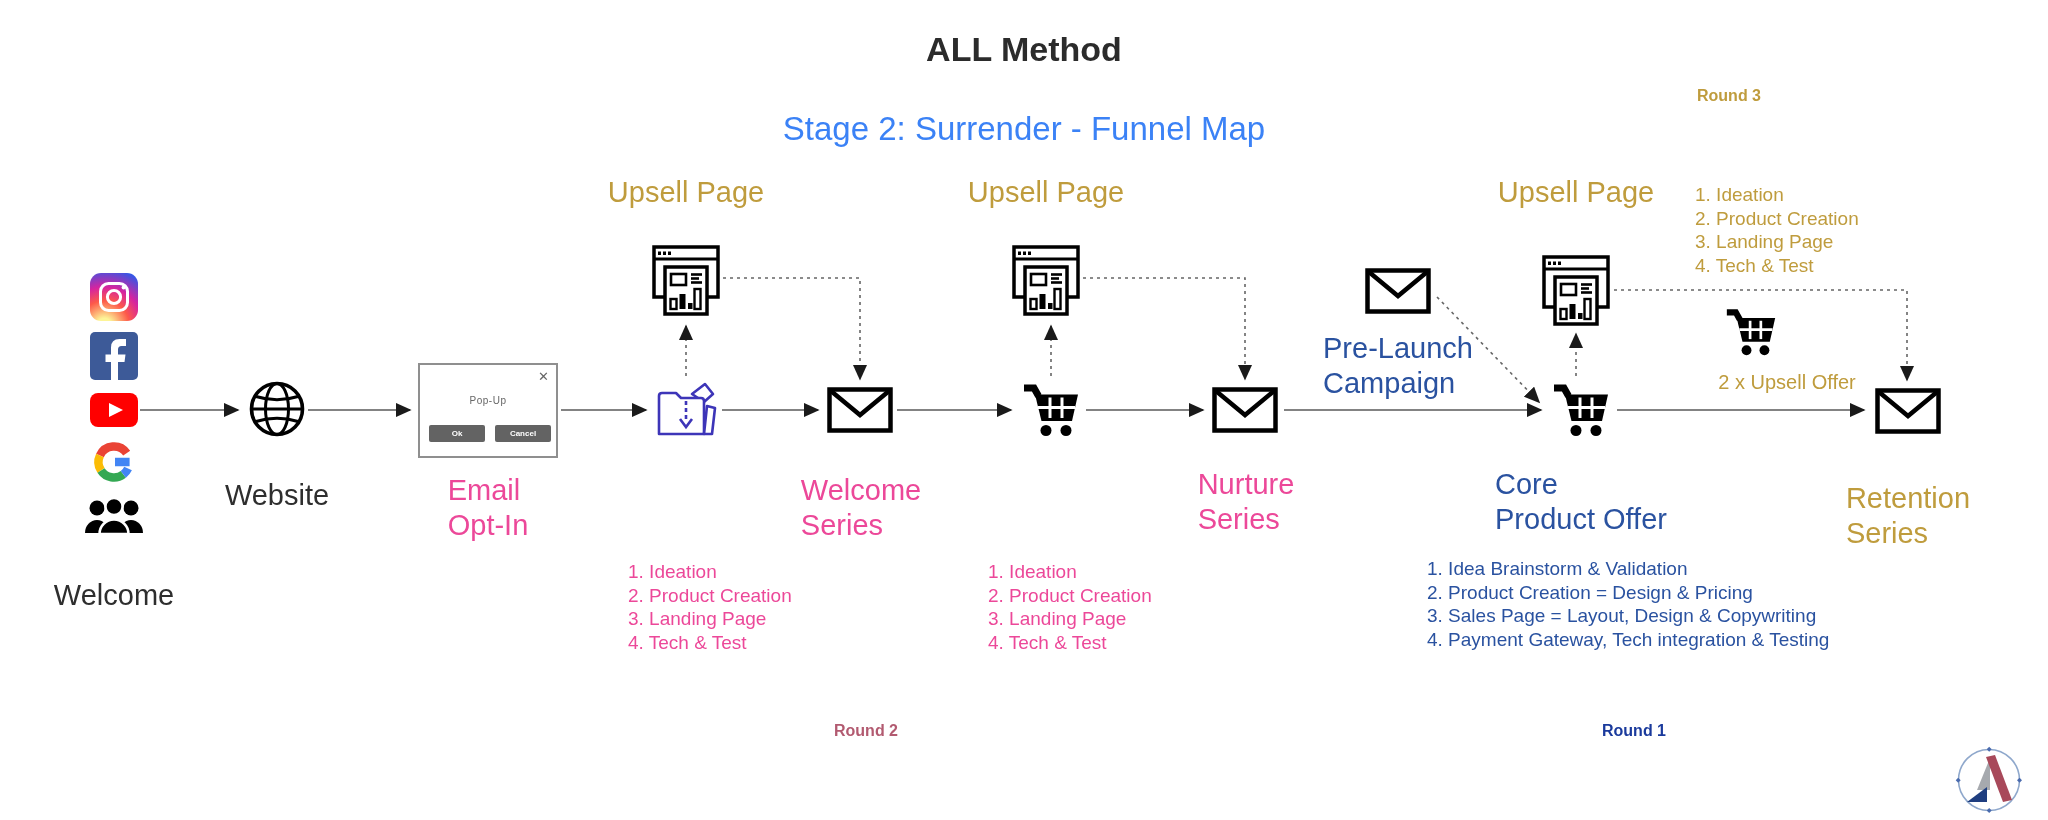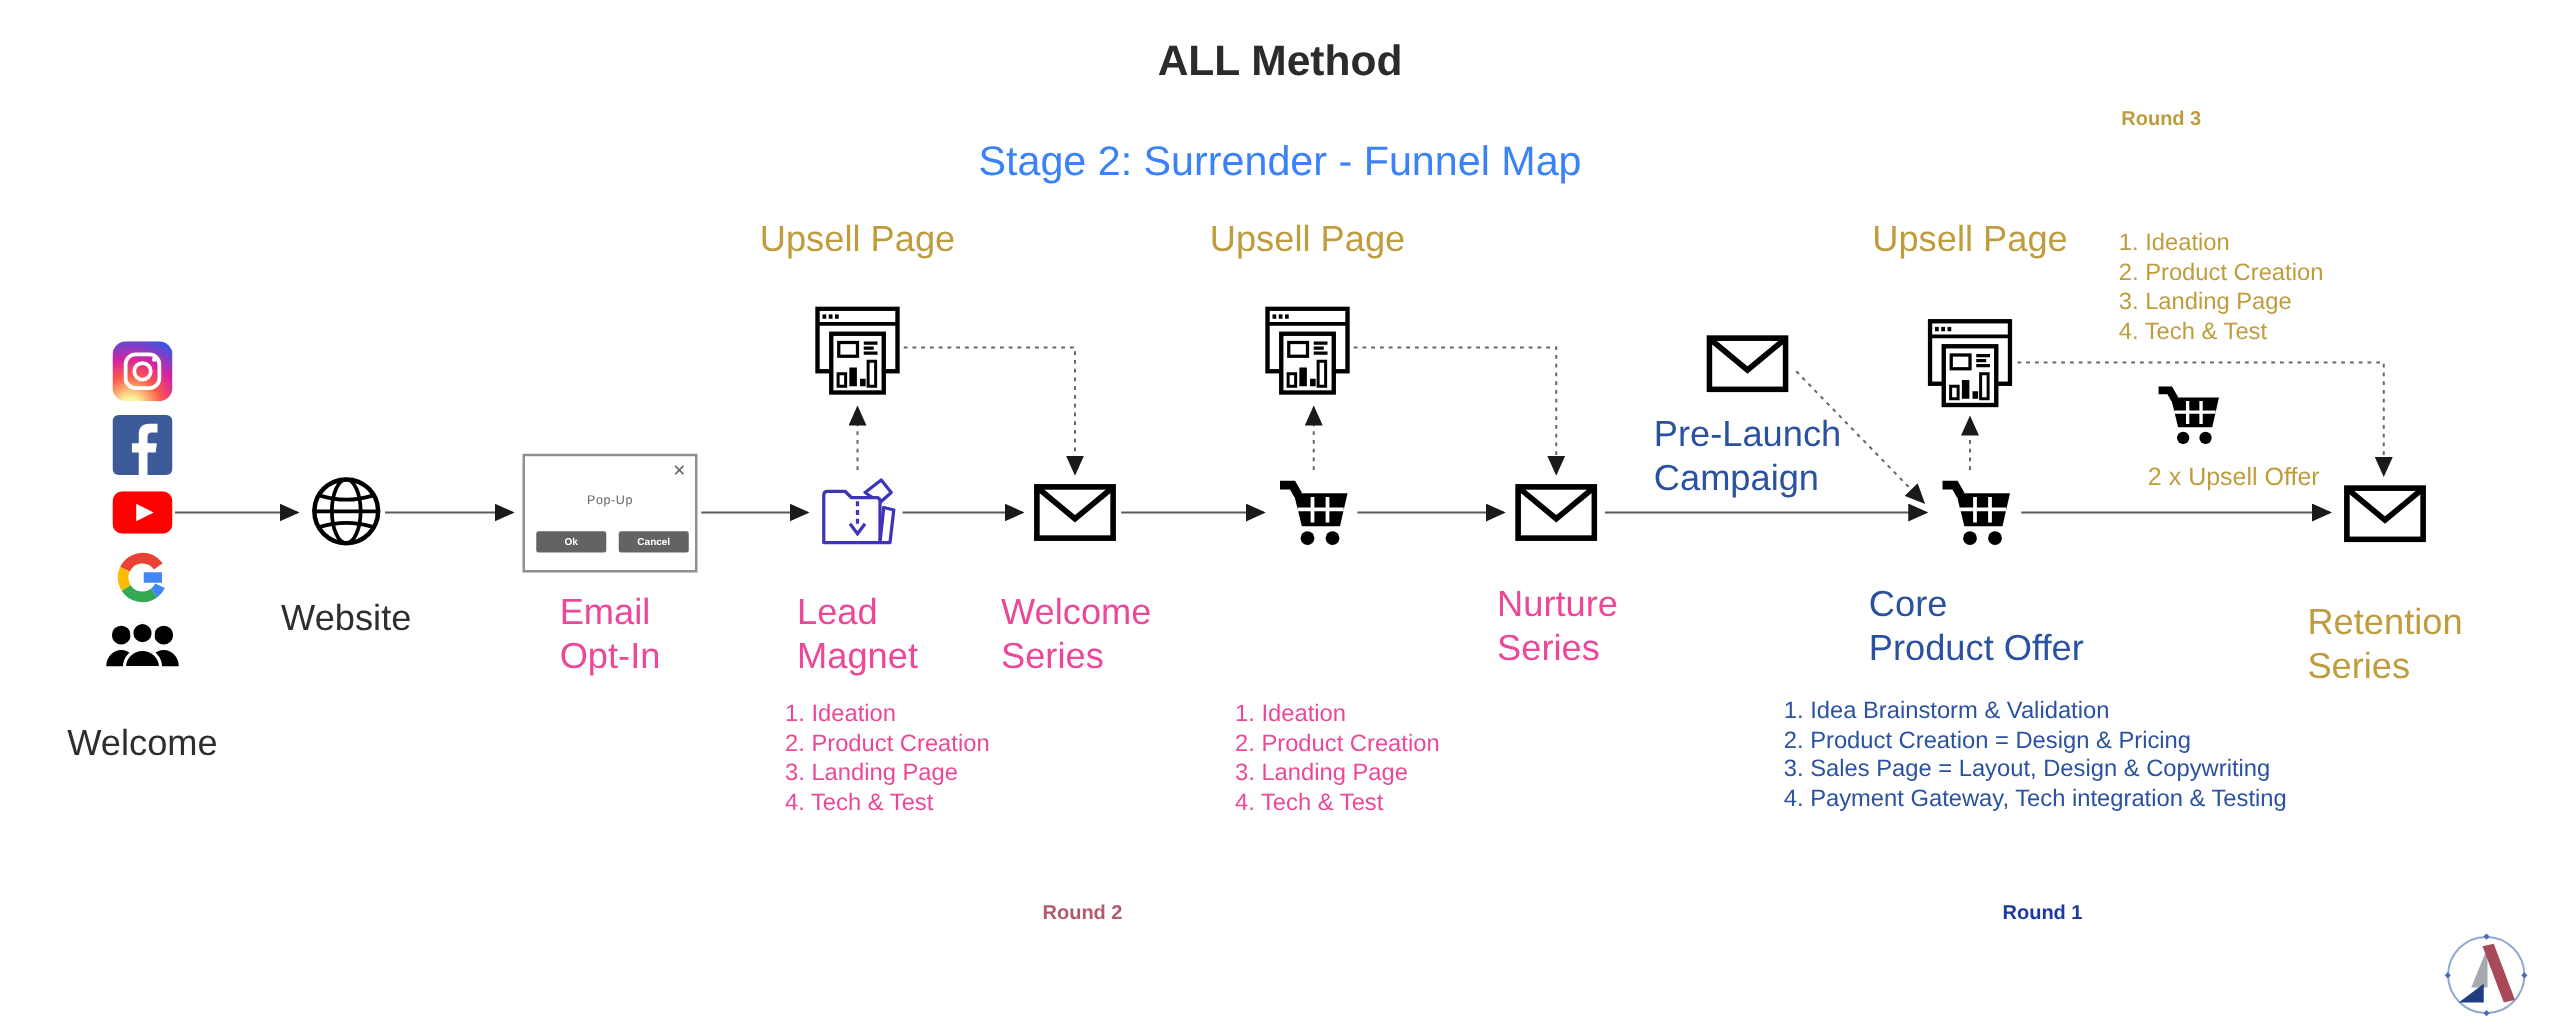--- a/index.html
+++ b/index.html
@@ -165,24 +165,20 @@
         <path d="M37,13 L50,3 L58,13 L49,21 z"></path>
         <path d="M4,53 V15 q0,-3 3,-3 h14 l5,5 h20 q3,0 3,3 v33 z"></path>
         <path d="M57,53 l3,-26 -8,-2 -3,28 z"></path>
       </g>
       <g stroke="#3D35B8" fill="none">
         <line x1="31" y1="20" x2="31" y2="40" stroke-width="2.6" stroke-dasharray="4 3"></line>
         <path d="M25,38 L31,46 L37,38" stroke-width="2.6"></path>
       </g>
     </svg>
   </div>
-  <div class="abs ctr node-label rose" style="left:686px;top:473px;">
-    <div>Lead</div>
-      <div>Magnet</div>
-  </div>
   <div class="abs checklist rose" style="left:628px;top:560px;">
     <div>1. Ideation</div>
     <div>2. Product Creation</div>
     <div>3. Landing Page</div>
     <div>4. Tech &amp; Test</div>
   </div>
 
   <div class="abs" style="left:827px;top:387px;">
     <svg width="66" height="46" viewBox="0 0 66 46">
       <rect x="2.5" y="2.5" width="61" height="41" fill="#fff" stroke="#000" stroke-width="4.5"></rect>

